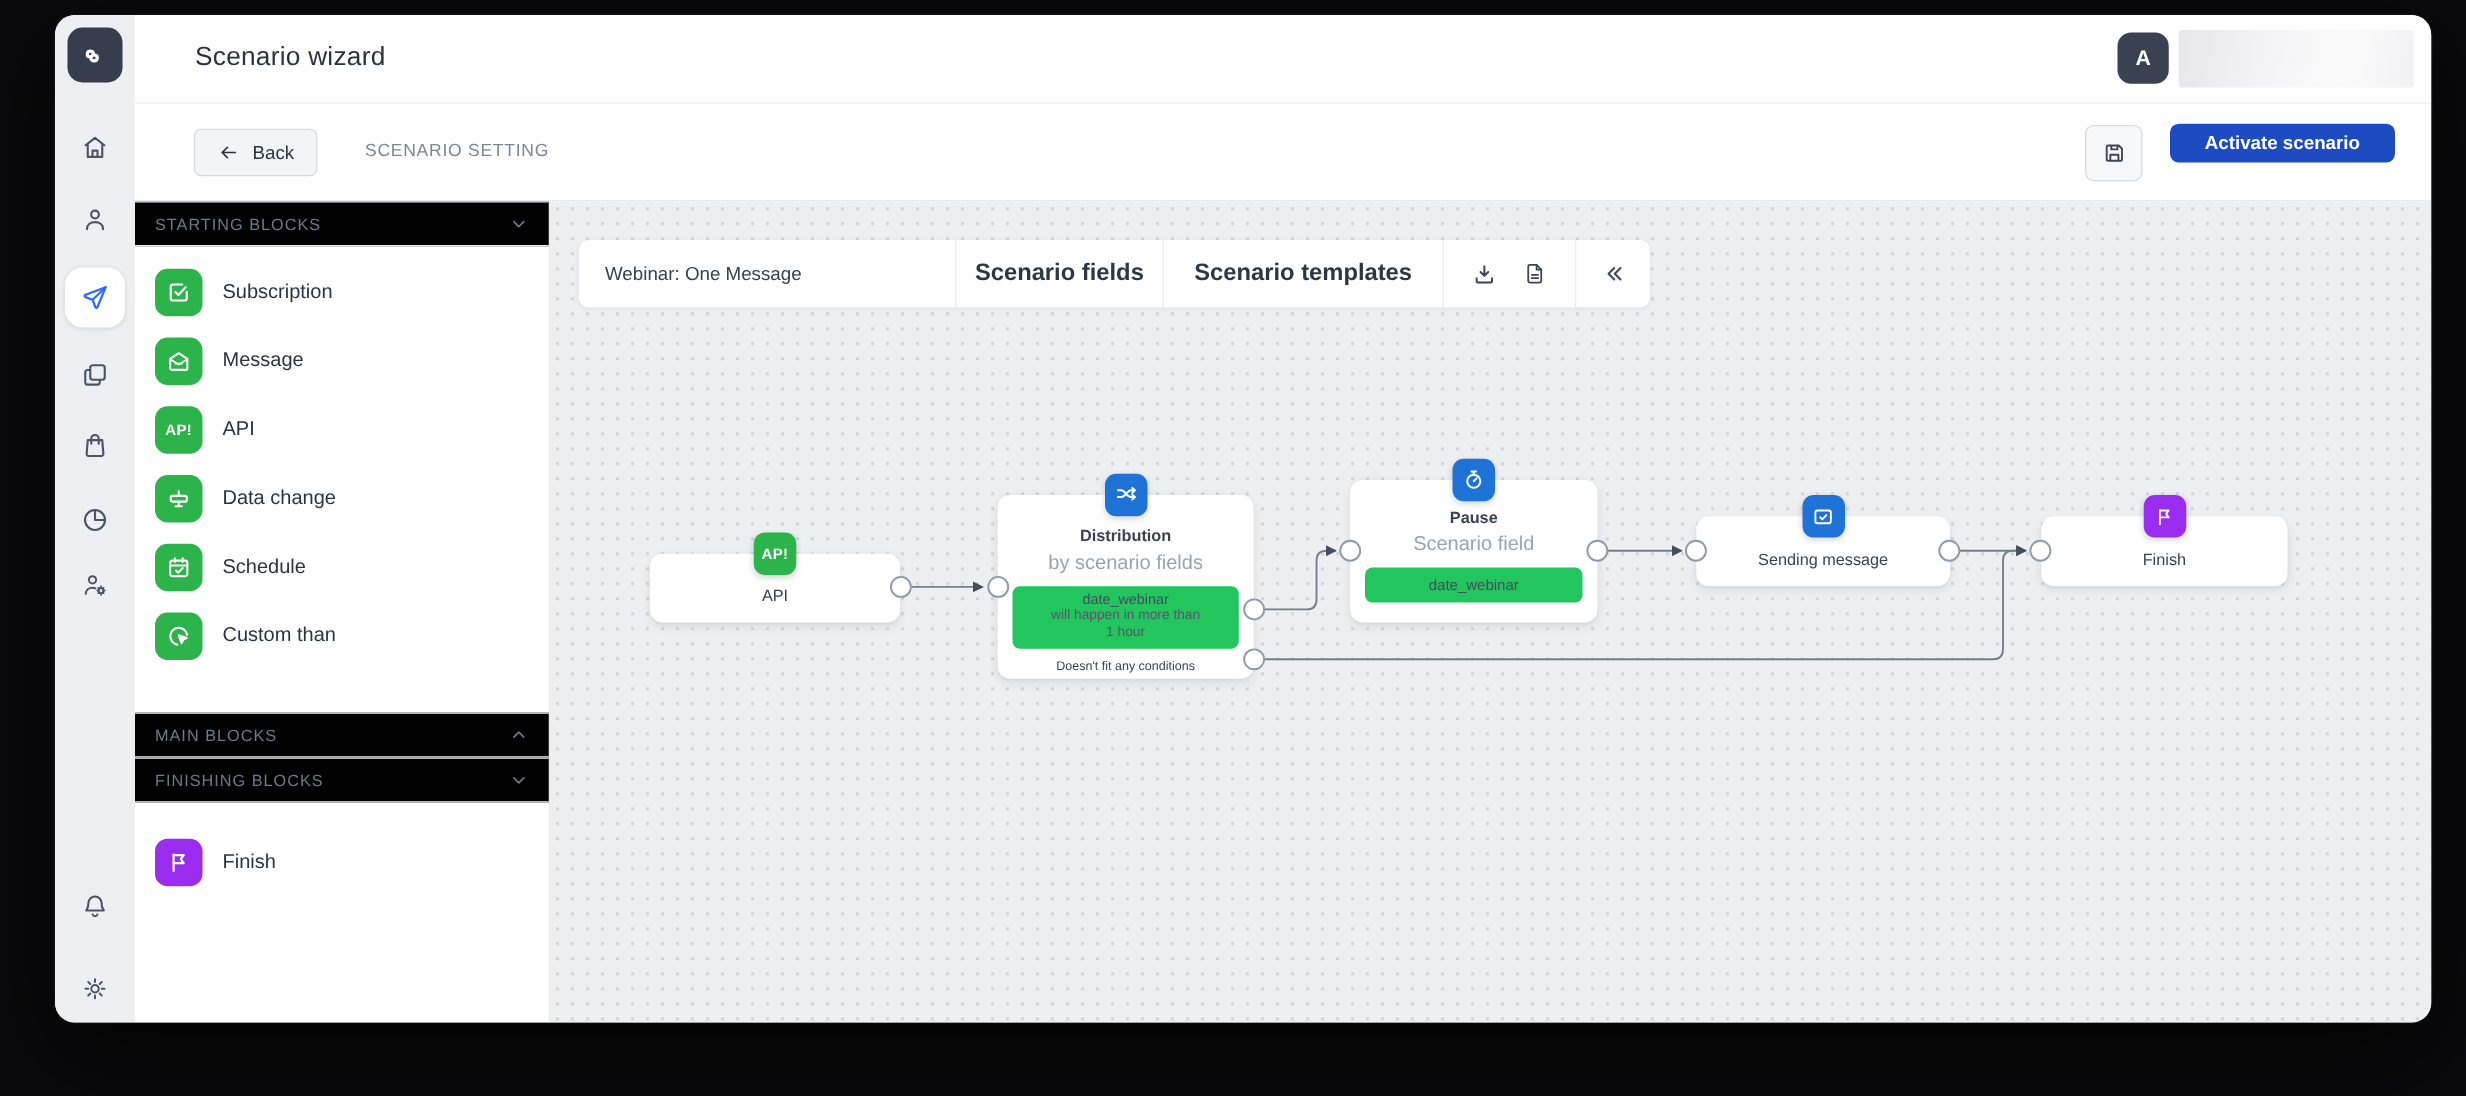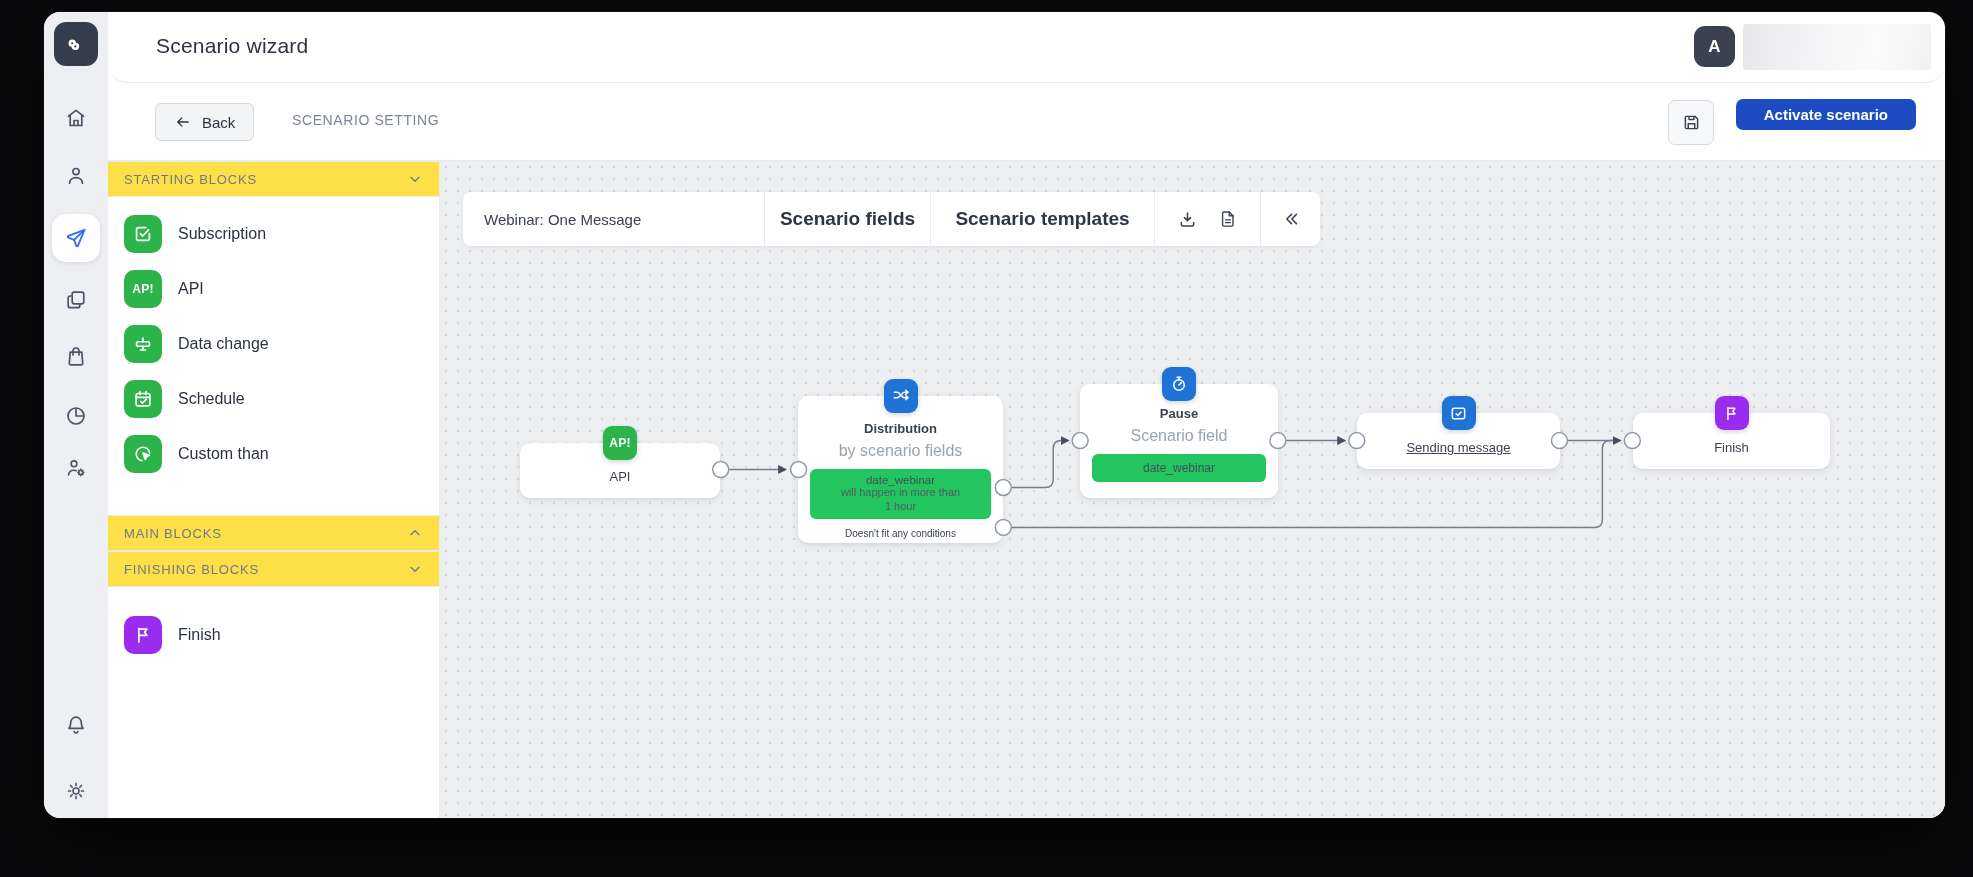--- a/index.html
+++ b/index.html
@@ -12,21 +12,21 @@
   
   .rail{ position:absolute; left:0; top:0; width:64px; height:100%; background:#edeff2; z-index:5; }
   .logo{ position:absolute; left:10px; top:10px; width:44px; height:44px; border-radius:12px; background:#363d4d;
     display:flex; align-items:center; justify-content:center; }
   .rail-btn{ position:absolute; left:12px; width:40px; height:40px; display:flex; align-items:center; justify-content:center; cursor:pointer; }
   .rail-btn svg{ stroke:#4c5566; }
   .rail-btn.active{ left:8px; width:48px; height:48px; background:#fff; border-radius:14px; box-shadow:0 1px 4px rgba(20,30,50,.12); }
   .rail-btn.active svg{ stroke:#2f6bff; }
 
   
-  .header{ position:absolute; left:64px; top:0; right:0; height:71px; background:#fff; border-bottom:1px solid #e8eaee;border-radius:20px; }
+  .header{ position:absolute; left:64px; top:0; right:0; height:71px; background:#fff; border-bottom:1px solid #e8eaee; }
   .page-title{ position:absolute; left:48px; top:22px; font-size:21px; color:#2b3240; font-weight:500; letter-spacing:.2px; }
   .avatar{ position:absolute; right:210px; top:14px; width:41px; height:41px; border-radius:11px; background:#3a4150;
     color:#fff; font-size:17px; font-weight:600; display:flex; align-items:center; justify-content:center; cursor:pointer; }
   .redacted{ position:absolute; right:14px; top:12px; width:188px; height:46px; border-radius:3px;
     background:linear-gradient(100deg,#e7e7ea 0%,#f3f3f5 35%,#fbfbfc 70%,#f1f1f3 100%); }
 
   
   .subheader{ position:absolute; left:64px; top:71px; right:0; height:77px; background:#fff;padding-left:39px; }
   .back-btn{ position:absolute; left:47px; top:20px; height:38px; padding:0 18px; background:#f3f4f6;
     border:1px solid #d6dade; border-radius:6px; display:flex; align-items:center; gap:10px;
@@ -35,21 +35,21 @@
   .save-btn{ position:absolute; right:231px; top:17px; width:46px; height:45px; background:#f7f8fa; border:1px solid #d6dade;
     border-radius:7px; display:flex; align-items:center; justify-content:center; cursor:pointer; }
   .activate-btn{ position:absolute; right:29px; top:16px; height:31px; padding:0 28px; background:#1d4cc2; border:none;
     border-radius:7px; color:#fff; font-size:15px; font-weight:700; font-family:"Liberation Sans",sans-serif; cursor:pointer; }
 
   
   .content{ position:absolute; left:64px; top:148px; right:0; bottom:0; border-top:1px solid #e8eaed; display:flex; }
 
   
   .blocks-panel{ width:332px; height:100%; background:#fff; border-right:1px solid #e8eaed; flex:none; }
-  .band{ height:36px; background:#fde047; border-top:1px solid #e9ebee; border-bottom:1px solid #e9ebee;
+  .band{ height:36px; background:#000000; border-top:1px solid #e9ebee; border-bottom:1px solid #e9ebee;
     display:flex; align-items:center; justify-content:space-between; padding:0 16px; cursor:pointer; }
   .band-label{ font-size:13px; color:#6f7989; letter-spacing:.8px; font-weight:500; }
   .block-items{ padding:9px 0; }
   .block-item{ height:55px; display:flex; align-items:center; gap:16px; padding:0 16px; cursor:pointer; }
   .block-icon{ width:38px; height:38px; border-radius:10px; display:flex; align-items:center; justify-content:center; flex:none; }
   .block-icon.green{ background:#2cb44a; }
   .block-icon.purple{ background:#9a2cf0; }
   .block-label{ font-size:16px; color:#2b3340; }
   .api-text{ color:#fff; font-weight:700; font-size:12px; letter-spacing:.3px; }
   .mt25{ margin-top:25px; }
@@ -82,21 +82,21 @@
   .branch-row{ font-size:10px; color:#3b4452; text-align:center; margin-top:9px; }
 
   #node-api{ left:80px; top:282px; width:200px; height:55px; }
   #node-api .node-title{ margin-top:26px; font-weight:500; }
   #node-distribution{ left:358px; top:235px; width:205px; height:147px; }
   #node-distribution .node-title{ margin-top:25px; }
   #node-pause{ left:640px; top:223px; width:198px; height:114px; }
   #node-pause .node-title{ margin-top:22px; }
   #node-pause .pill{ padding:7px 6px; }
   #node-sending{ left:917px; top:252px; width:203px; height:56px; }
-  #node-sending .node-title{ margin-top:27px; font-weight:500;text-decoration:underline; }
+  #node-sending .node-title{ margin-top:27px; font-weight:500; }
   #node-finish{ left:1193px; top:252px; width:197px; height:56px; }
   #node-finish .node-title{ margin-top:27px; font-weight:500; }
 
   .connectors{ position:absolute; left:0; top:0; width:100%; height:100%; z-index:3; pointer-events:none; }
 
   svg.ic{ display:block; }
 </style>
 </head>
 <body>
 
@@ -211,20 +211,29 @@
 
       <div class="block-items">
         <div class="block-item">
           <span class="block-icon green">
             <svg class="ic" width="22" height="22" viewBox="0 0 24 24" fill="none" stroke="#fff" stroke-width="1.9" stroke-linecap="round" stroke-linejoin="round">
               <path d="M19 11.5 V17 a2 2 0 0 1-2 2 H7 a2 2 0 0 1-2-2 V7 a2 2 0 0 1 2-2 h8"></path>
               <path d="M9 11.5 l2.7 2.7 L18 7.5"></path>
             </svg>
           </span>
           <span class="block-label">Subscription</span>
+        </div>
+        <div class="block-item">
+          <span class="block-icon green">
+            <svg class="ic" width="22" height="22" viewBox="0 0 24 24" fill="none" stroke="#fff" stroke-width="1.8" stroke-linecap="round" stroke-linejoin="round">
+              <path d="M4.5 10 12 5 l7.5 5 V18 a1.5 1.5 0 0 1-1.5 1.5 H6 A1.5 1.5 0 0 1 4.5 18 Z"></path>
+              <path d="M4.5 10.3 l7.5 4.5 7.5-4.5 M9 14 h6" stroke-width="1.6"></path>
+            </svg>
+          </span>
+          <span class="block-label">Message</span>
         </div>
         <div class="block-item">
           <span class="block-icon green">
             <span class="api-text">AP!</span>
           </span>
           <span class="block-label">API</span>
         </div>
         <div class="block-item">
           <span class="block-icon green">
             <svg class="ic" width="22" height="22" viewBox="0 0 24 24" fill="none" stroke="#fff" stroke-width="1.8" stroke-linecap="round" stroke-linejoin="round">

